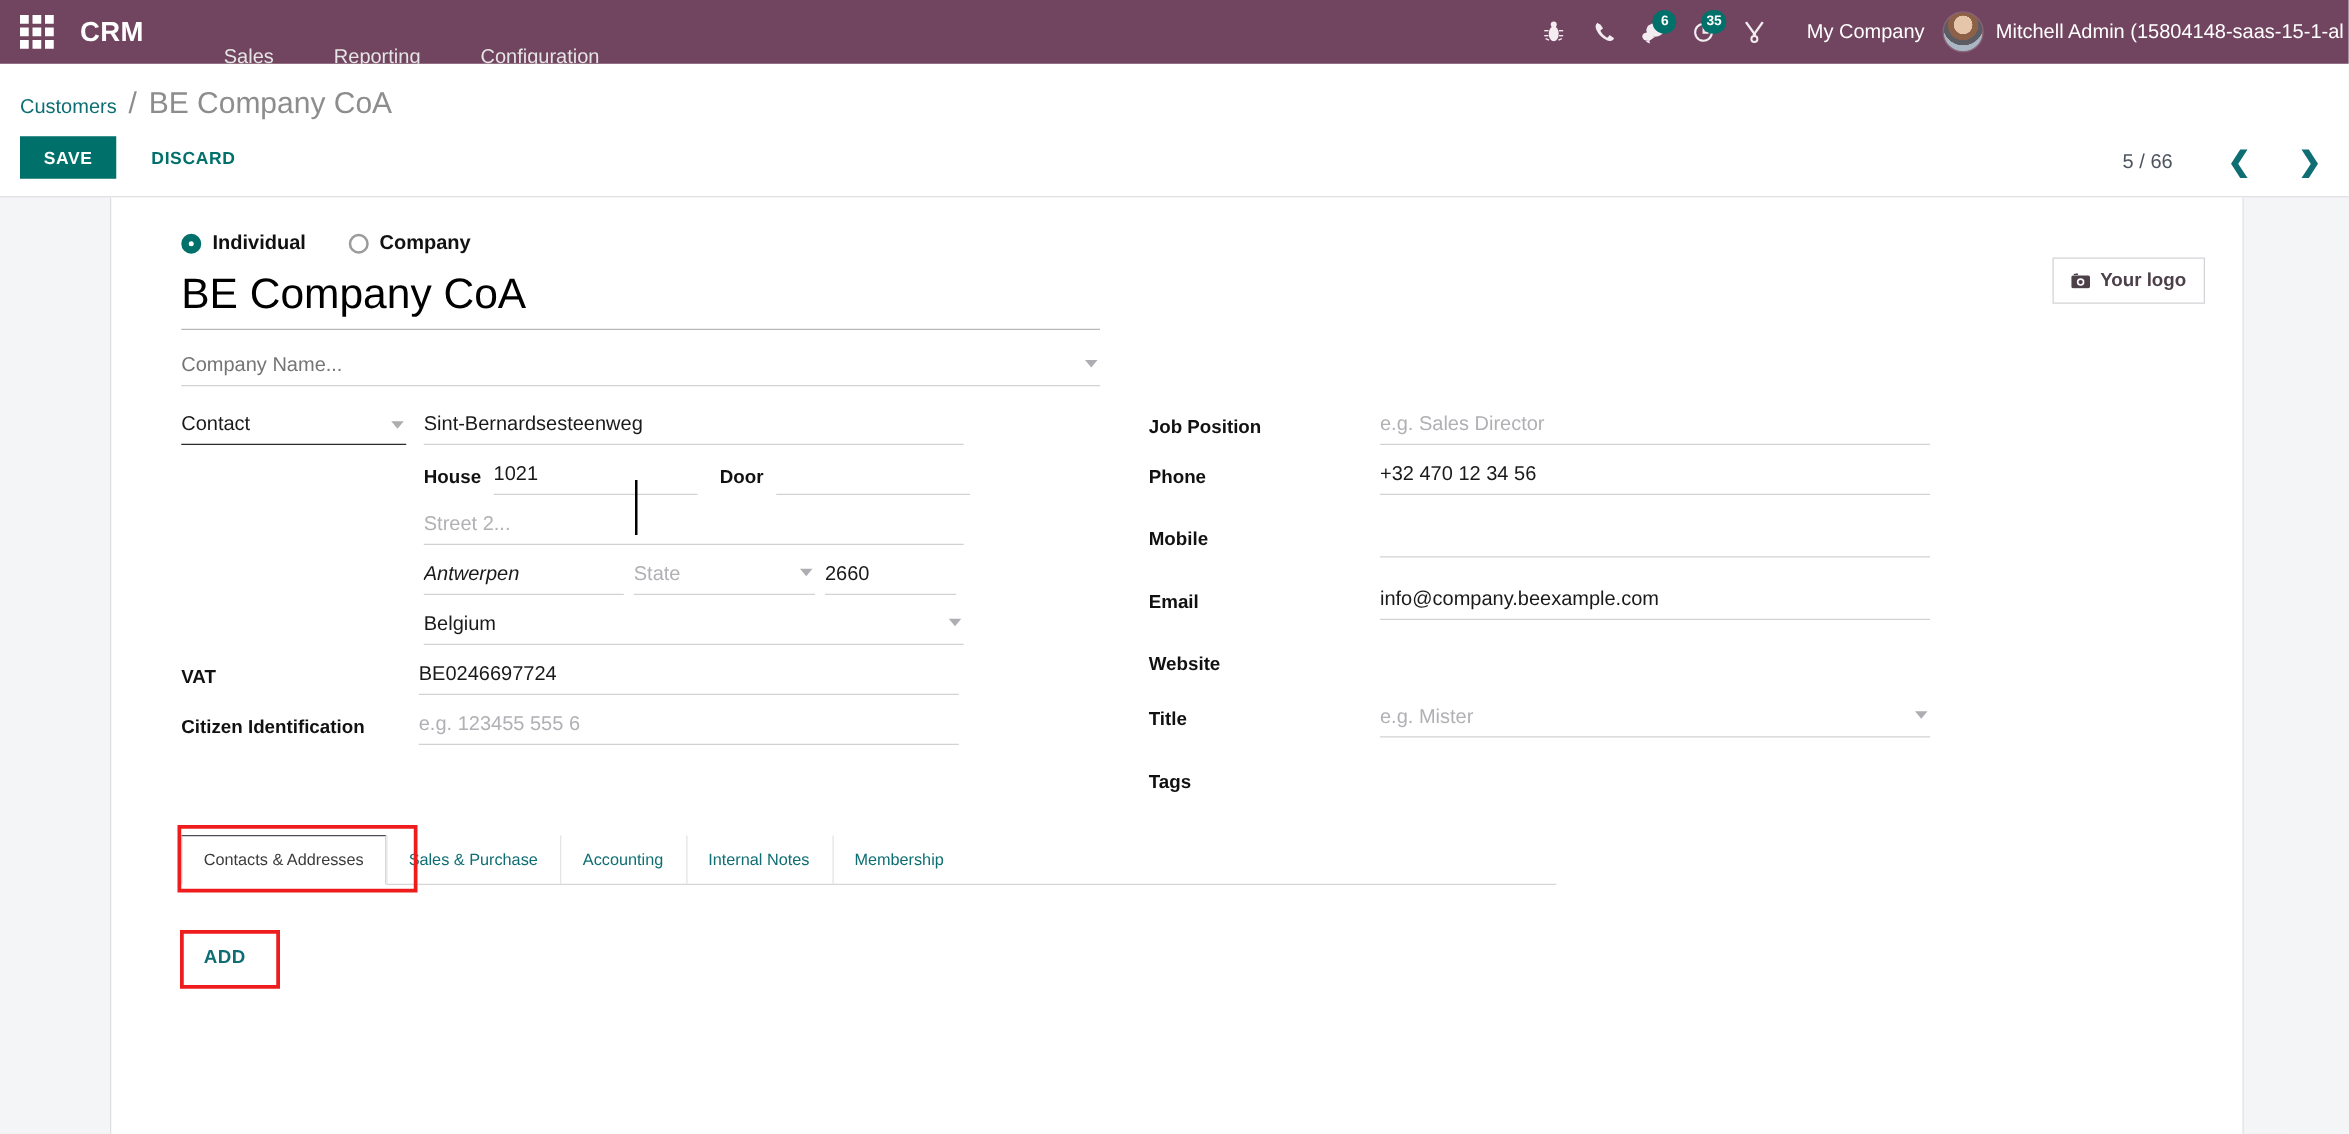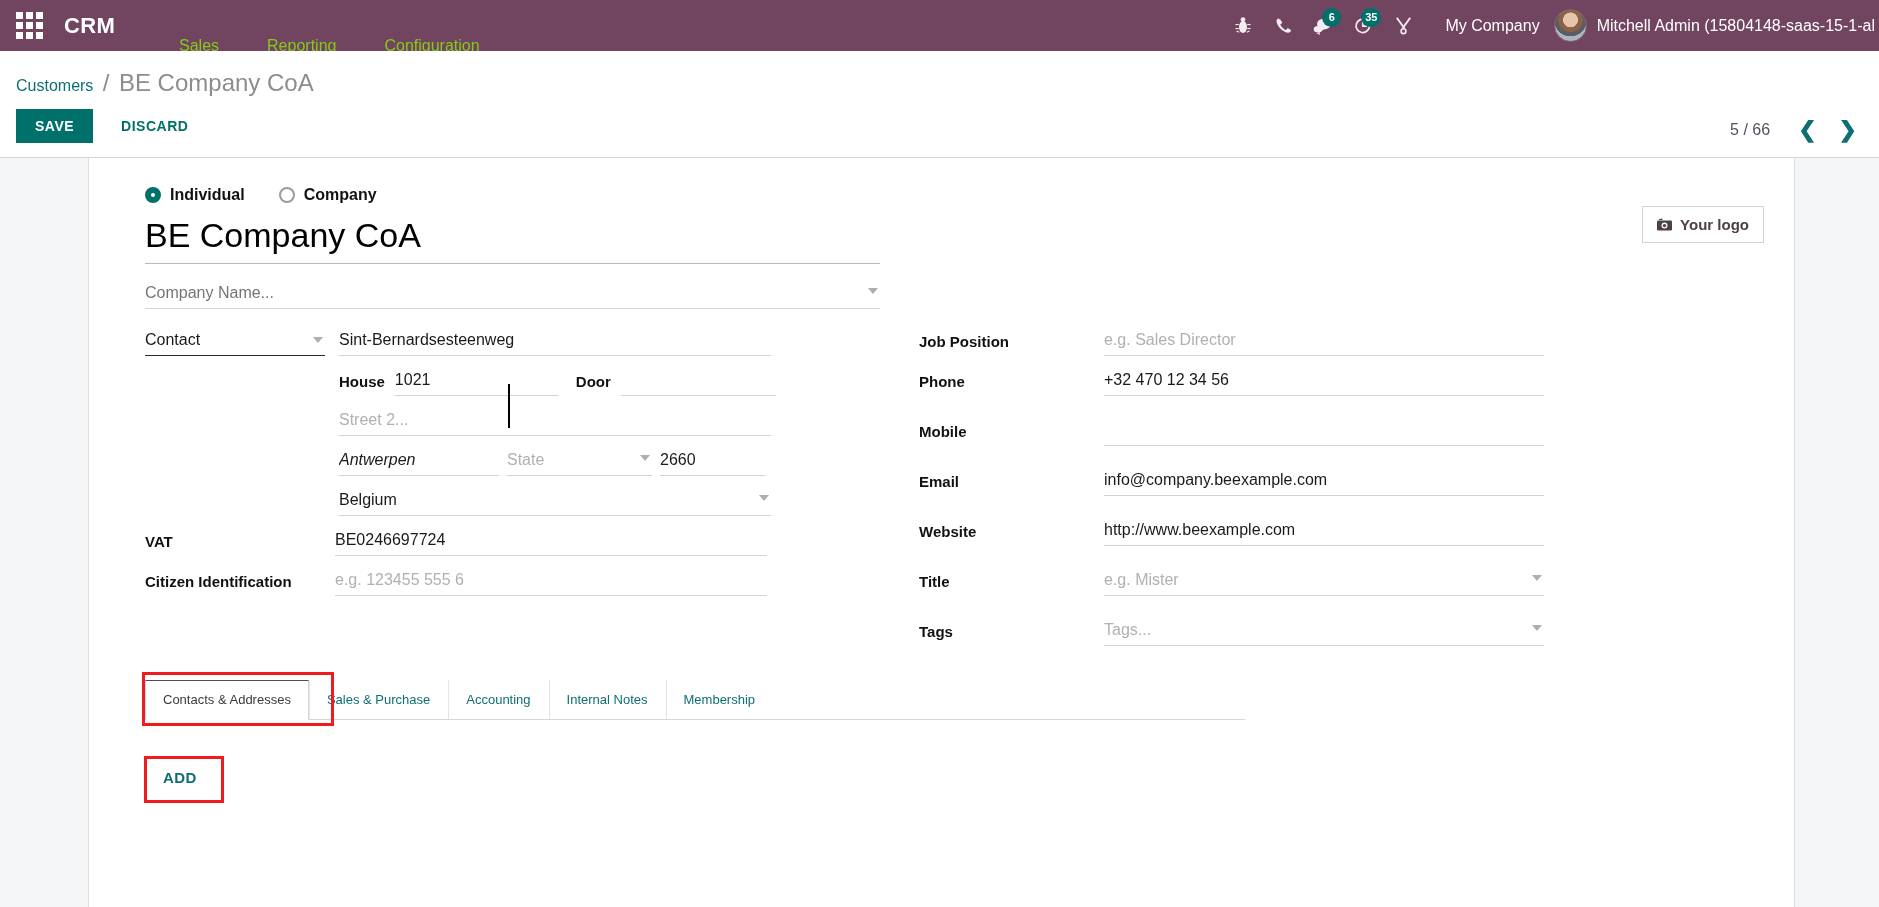--- a/index.html
+++ b/index.html
@@ -30,21 +30,21 @@
     align-content: center;
     cursor: pointer;
   }
   .apps-grid i { background: #fff; display: block; width: 7px; height: 7px; }
   .brand {
     font-size: 22px; font-weight: bold; margin-left: 20px; letter-spacing: .3px;
     color: #fff; cursor: pointer;
   }
   .nav-menu { display: flex; margin-left: 40px; }
   .nav-menu .nav-item {
-    font-size: 16px; color: #84cc16; padding: 0 24px; cursor: pointer;
+    font-size: 16px; color: #e5e5e5; padding: 0 24px; cursor: pointer;
     white-space: nowrap;
     margin-top: 40px;
   }
   .nav-right {
     position: absolute; right: 0; top: 0; height: 51px;
     display: flex; align-items: center;
   }
   .sysicon {
     width: 40px; height: 51px; display: flex; align-items: center;
     justify-content: center; cursor: pointer; position: relative;
@@ -86,21 +86,21 @@
     background: #00706b; color: #fff; font-size: 14px; font-weight: bold;
     letter-spacing: .5px; padding: 9px 19px; border: 0; cursor: pointer;
   }
   .btn-discard {
     background: transparent; color: #00706b; font-size: 14px; font-weight: bold;
     letter-spacing: .5px; padding: 9px 14px; border: 0; cursor: pointer;
     margin-left: 14px;
   }
   .pager {
     position: absolute; right: 14px; top: 50%; transform: translateY(-50%);
-    display: flex; align-items: center; gap: 6px;
+    display: flex; align-items: center; gap: 22px;
   }
   .pager-count { font-size: 16px; color: #4d5460; margin-right: 14px; }
   .pager-btn {
     color: #0e6e73; font-size: 22px; line-height: 1; cursor: pointer;
     padding: 2px 8px; font-weight: bold;
   }
 
   
   .sheet-bg {
     background: #f4f5f7;
@@ -416,37 +416,32 @@
           <input class="fline" style="width: 440px;" value="">
         </div>
 
         <div class="frow" style="margin-bottom:22px;">
           <span class="flabel rw">Email</span>
           <input class="fline" style="width: 440px;" value="info@company.beexample.com">
         </div>
 
         <div class="frow" style="margin-bottom:22px;">
           <span class="flabel rw">Website</span>
-          <input class="fline" style="width: 440px;" value="http://www.beexample.com">
         </div>
 
         <div class="frow" style="margin-bottom:22px;">
           <span class="flabel rw">Title</span>
           <div class="sel-wrap" style="width:440px;">
             <input class="fline" style="width: 440px; padding-right: 20px;" placeholder="e.g. Mister">
             <span class="caret-down" style="top:7px;"></span>
           </div>
         </div>
 
         <div class="frow">
           <span class="flabel rw">Tags</span>
-          <div class="sel-wrap" style="width:440px;">
-            <input class="fline" style="width: 440px; padding-right: 20px;" placeholder="Tags...">
-            <span class="caret-down" style="top:7px;"></span>
-          </div>
         </div>
       </div>
     </div>
 
     
     <div class="notebook">
       <div class="tabs">
         <div class="tab active">Contacts &amp; Addresses</div>
         <div class="tab">Sales &amp; Purchase</div>
         <div class="tab">Accounting</div>

